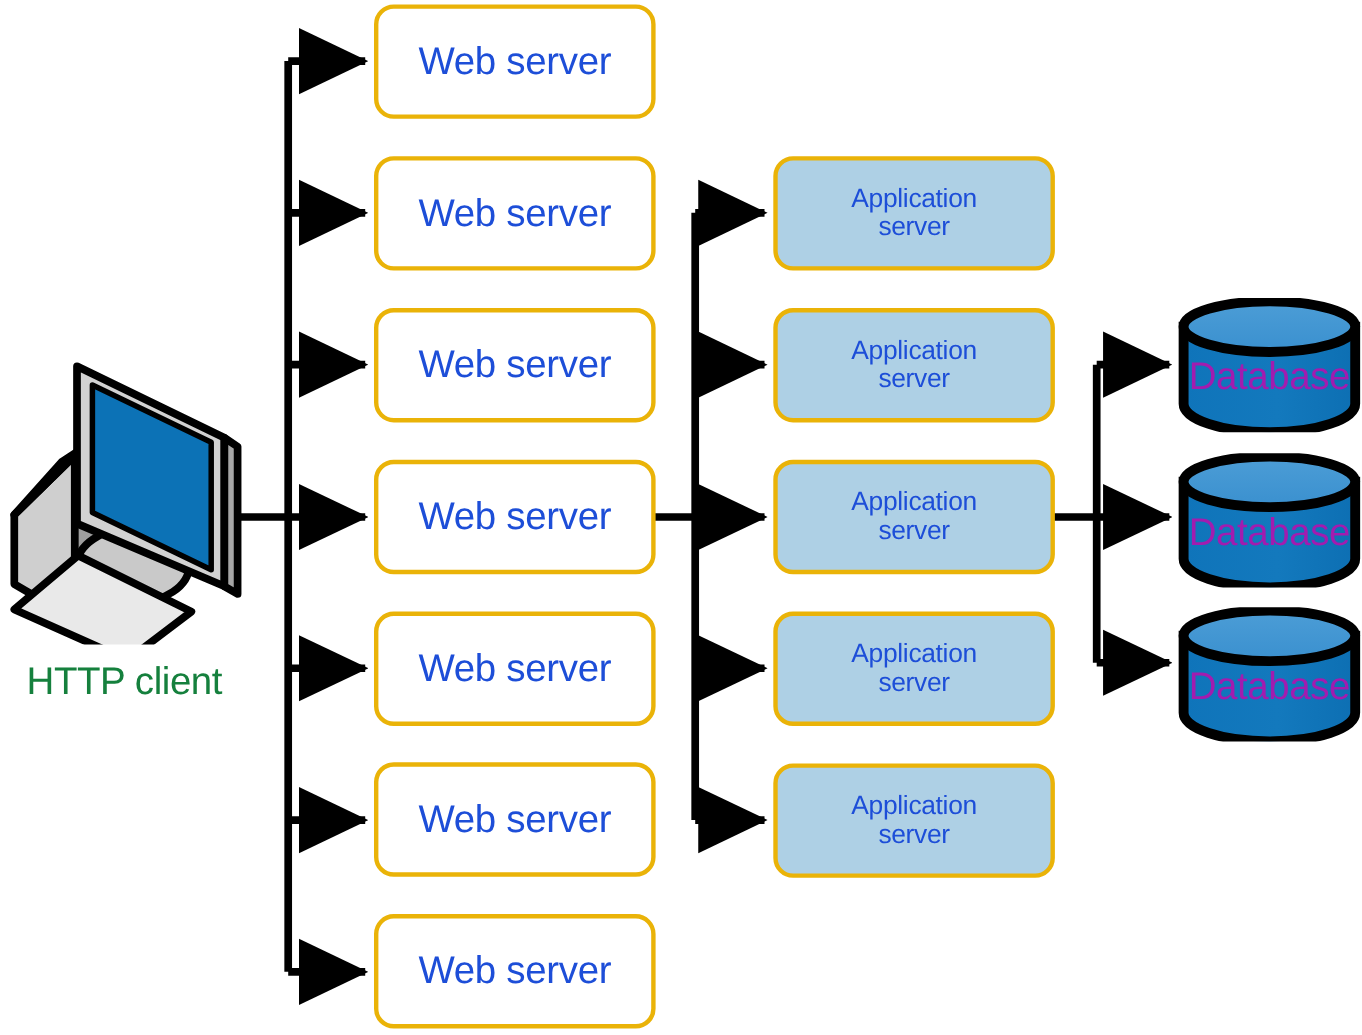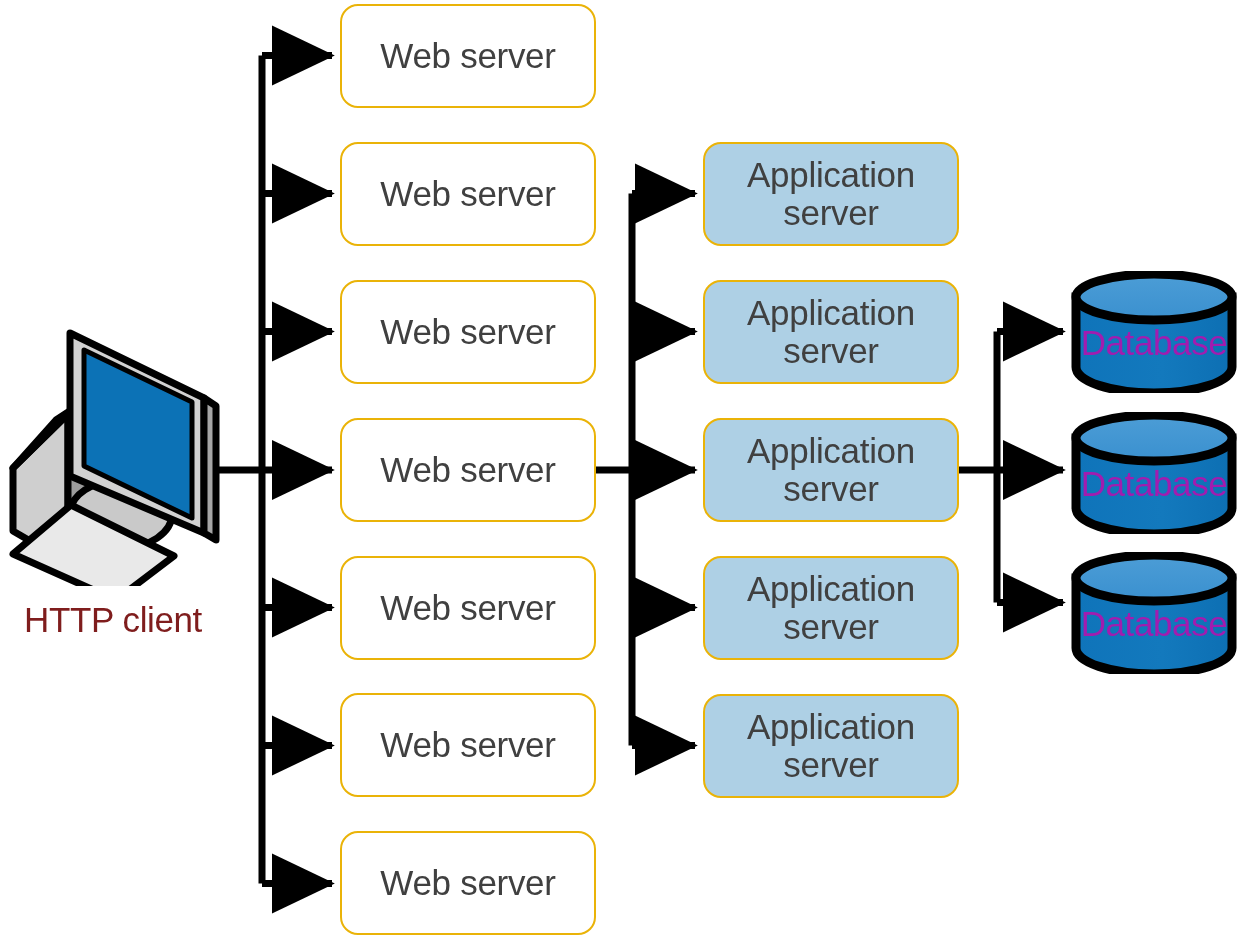--- a/index.html
+++ b/index.html
@@ -23,41 +23,41 @@
     top: 0;
     left: 0;
     width: 1238px;
     height: 941px;
     display: block;
   }
   
   .node-box {
     position: absolute;
     box-sizing: border-box;
-    border: 2px solid #eab308;
+    border: 4px solid #eab308;
     border-radius: 18px;
     display: flex;
     align-items: center;
     justify-content: center;
     text-align: center;
     line-height: 1.08;
-    color: #404040;
+    color: #1d4ed8;
     letter-spacing: -0.3px;
   }
   .web-node {
     width: 256px;
     height: 104px;
     background: #ffffff;
     font-size: 35px;
   }
   .app-node {
     width: 256px;
     height: 104px;
     background: #aed0e5;
-    font-size: 35px;
+    font-size: 24px;
   }
   .node-label {
     display: block;
     padding: 0 6px;
     white-space: pre-line;
   }
   
   .db-node {
     position: absolute;
     width: 168px;
@@ -100,21 +100,21 @@
     width: 216px;
     height: 258px;
   }
   #client-label {
     position: absolute;
     left: 0px;
     top: 600px;
     width: 226px;
     text-align: center;
     font-size: 35px;
-    color: #7f1d1d;
+    color: #15803d;
     letter-spacing: -0.4px;
   }
 </style>
 </head>
 <body>
 
 <div id="diagram-root">
 
   <svg id="diagram-svg" viewBox="0 0 1238 941" xmlns="http://www.w3.org/2000/svg">
     <defs>

